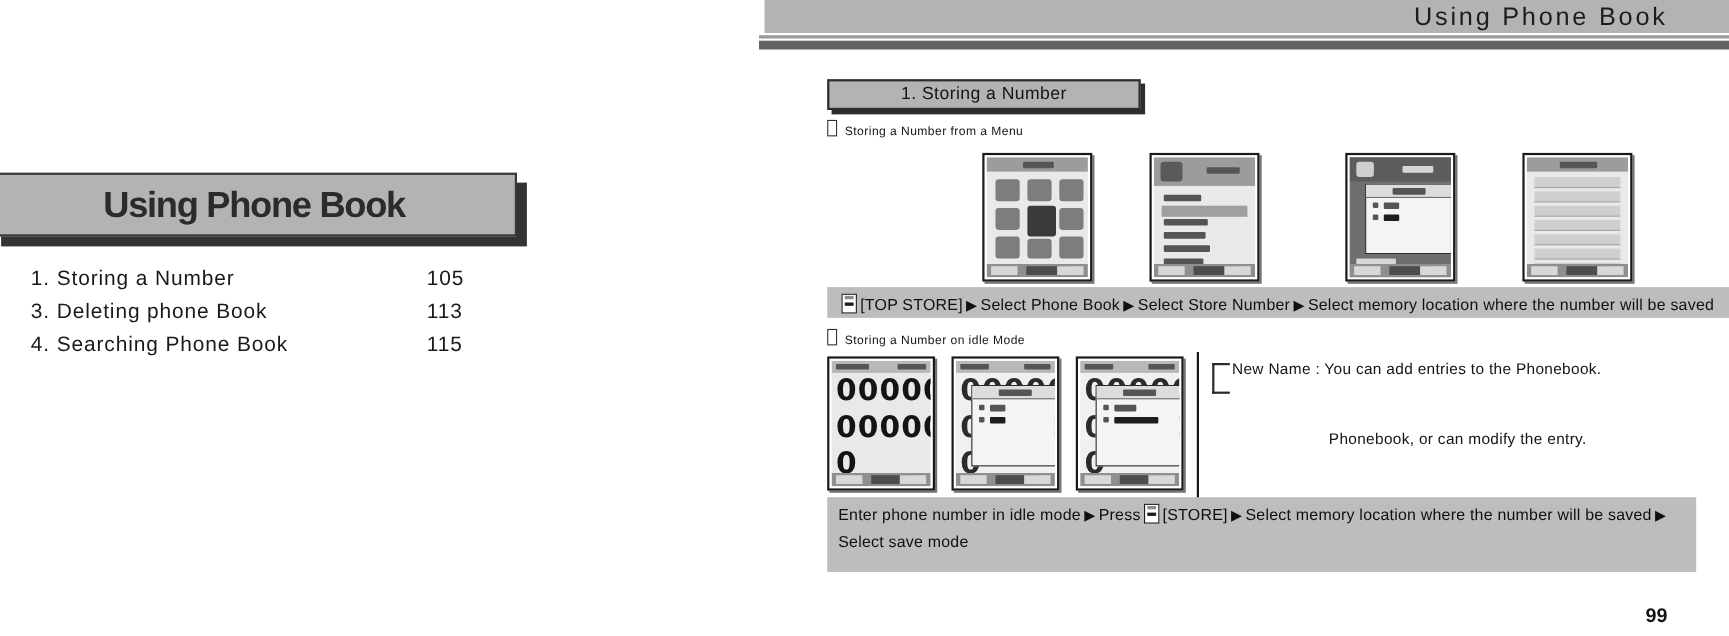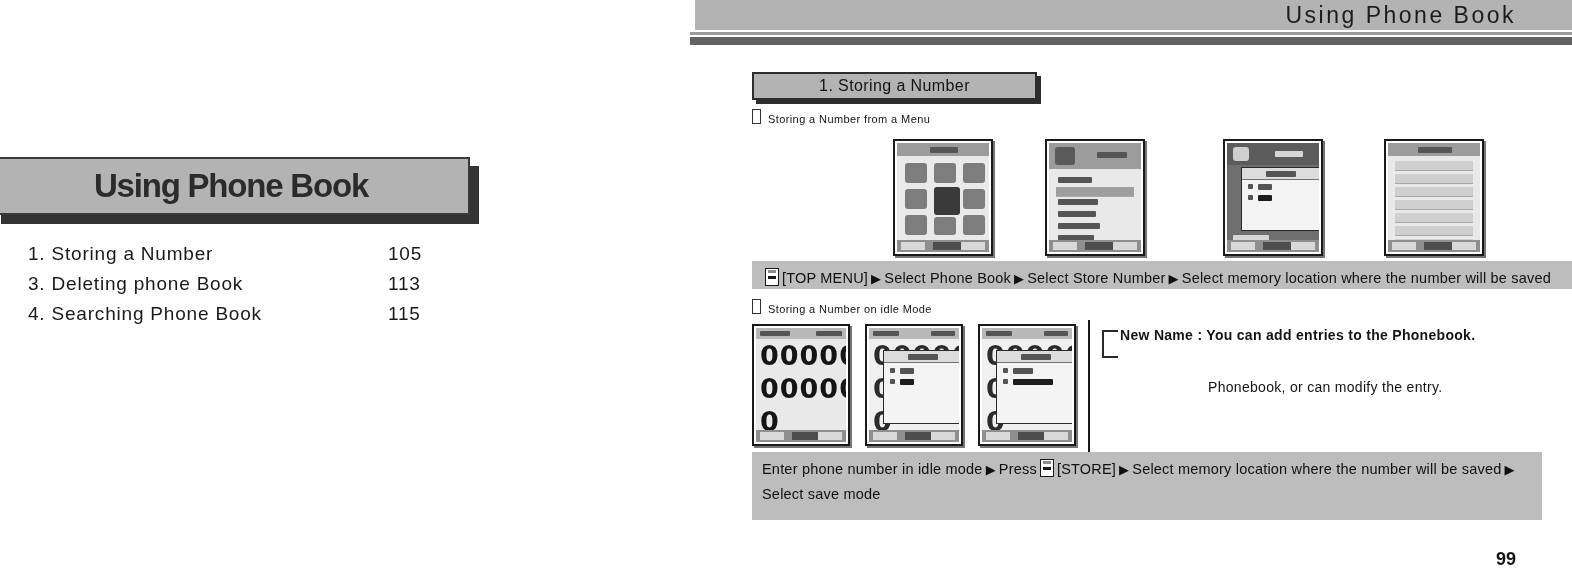--- a/index.html
+++ b/index.html
@@ -261,23 +261,23 @@
     border-top: 2px solid #2a2a2a;
     border-bottom: 2px solid #2a2a2a;
   }
   .annot-line {
     position: absolute;
     font-size: 14px;
     letter-spacing: 0.3px;
     color: #141414;
     white-space: nowrap;
   }
-  #annot-1 { left: 430px; top: 327px; font-weight: bold; }
+  #annot-1 { left: 430px; top: 327px; }
   #annot-2 { left: 430px; top: 350px; }
-  #annot-3 { left: 518px; top: 379px; }
+  #annot-3 { left: 518px; top: 391px; }
 
   #page-number {
     position: absolute;
     right: 56px; bottom: 8px;
     font-size: 18px;
     font-weight: bold;
     color: #141414;
   }
 </style>
 </head>
@@ -403,21 +403,21 @@
       <div class="softkeys">
         <div class="sk a"></div>
         <div class="sk b"></div>
         <div class="sk c"></div>
       </div>
     </div>
   </div>
 
   <div class="caption-bar" style="left:62px; top:261px; width:820px; height:28px;">
     <div class="caption-text">
-      <span class="keyicon"></span><span>[TOP MENU]</span><span class="arrow">▶</span><span>Select Phone Book</span><span class="arrow">▶</span><span>Select Store Number</span><span class="arrow">▶</span><span>Select memory location where the number will be saved</span>
+      <span class="keyicon"></span><span>[TOP STORE]</span><span class="arrow">▶</span><span>Select Phone Book</span><span class="arrow">▶</span><span>Select Store Number</span><span class="arrow">▶</span><span>Select memory location where the number will be saved</span>
     </div>
   </div>
 
   <div class="sub-head" id="sub-head-idle">
     <span class="tofu"></span><span>Storing a Number on idle Mode</span>
   </div>
 
   <div class="shot" style="left:62px; top:324px; width:98px; height:122px;">
     <div class="lcd">
       <div class="titlebar" style="height:11px; background:#b8b8b8;">

